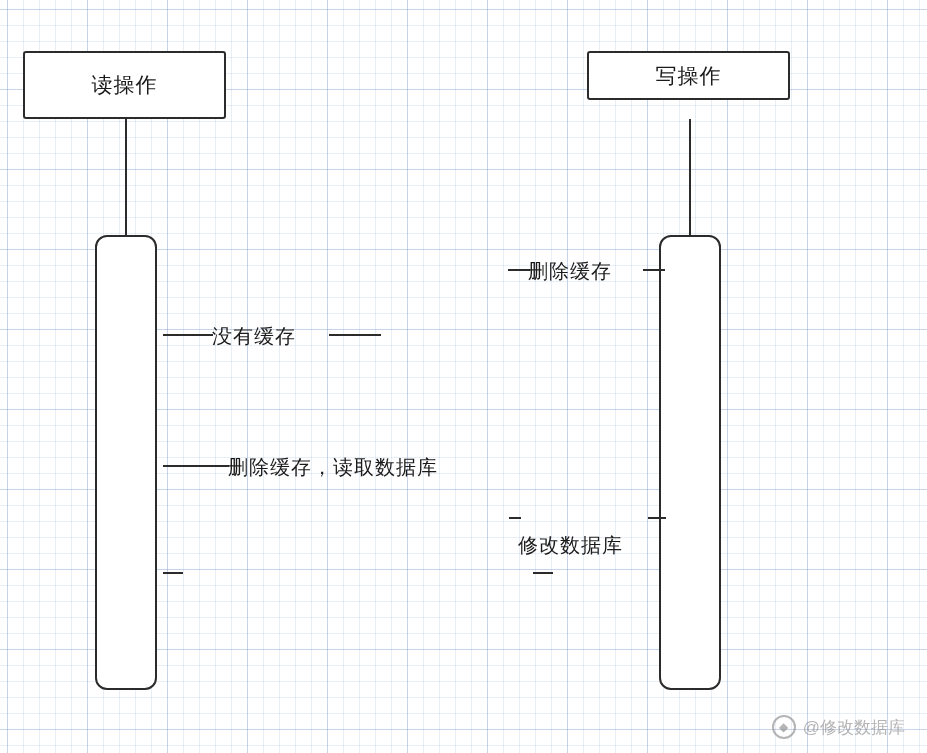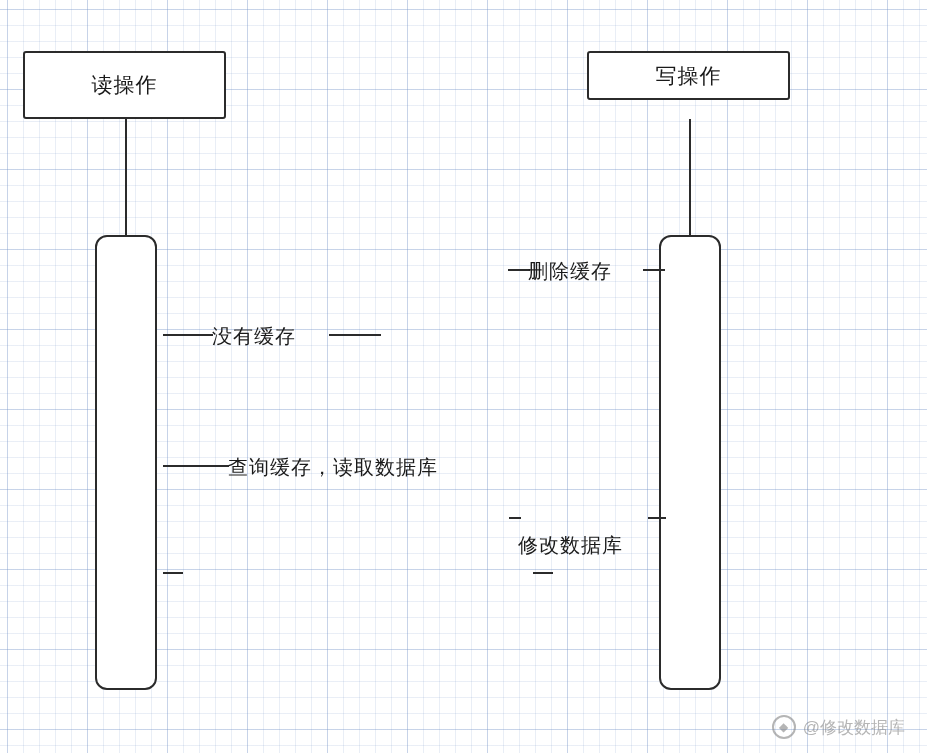--- a/index.html
+++ b/index.html
@@ -107,21 +107,21 @@
 
   <div class="msg-line" style="left:508px; top:269px; width:22px;"></div>
   <div class="msg-label" style="left:528px; top:258px;">删除缓存</div>
   <div class="msg-line" style="left:643px; top:269px; width:22px;"></div>
 
   <div class="msg-line" style="left:163px; top:334px; width:50px;"></div>
   <div class="msg-label" style="left:212px; top:323px;">没有缓存</div>
   <div class="msg-line" style="left:329px; top:334px; width:52px;"></div>
 
   <div class="msg-line" style="left:163px; top:465px; width:66px;"></div>
-  <div class="msg-label" style="left:228px; top:454px;">查询缓存，读取数据库</div>
+  <div class="msg-label" style="left:228px; top:454px;">删除缓存，读取数据库</div>
 
   <div class="msg-line" style="left:509px; top:517px; width:12px;"></div>
   <div class="msg-label" style="left:518px; top:532px;">修改数据库</div>
   <div class="msg-line" style="left:648px; top:517px; width:18px;"></div>
 
   <div class="msg-line" style="left:163px; top:572px; width:20px;"></div>
   <div class="msg-line" style="left:533px; top:572px; width:20px;"></div>
 
   <div class="watermark">
     <span class="wm-logo">◆</span>

